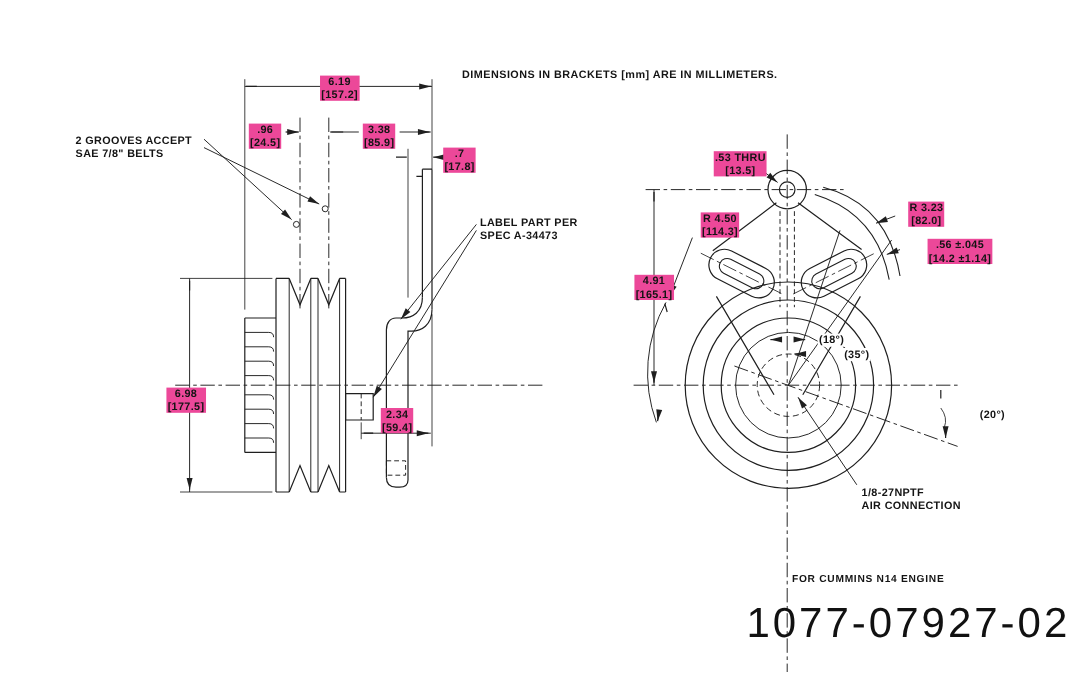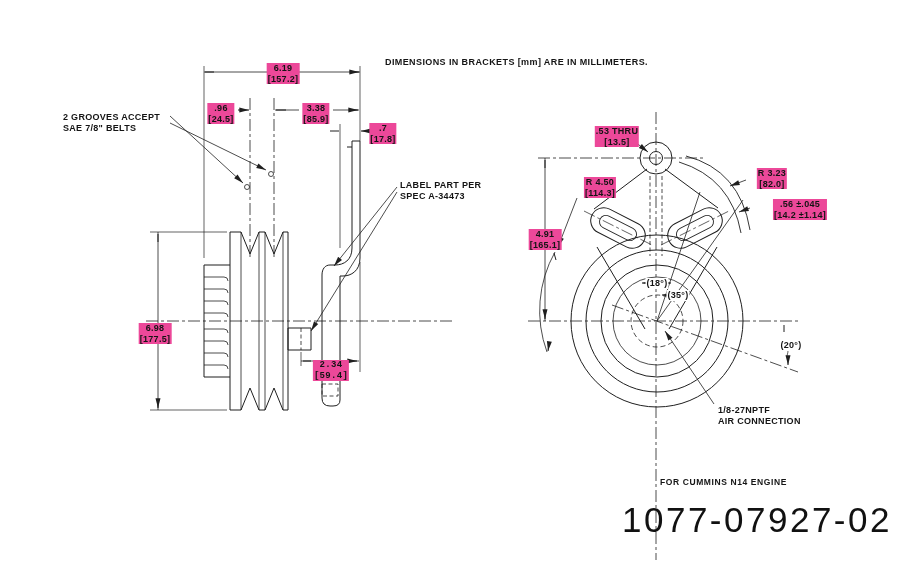--- a/index.html
+++ b/index.html
@@ -5,21 +5,21 @@
   html,body{margin:0;padding:0;background:#fff;}
   #sheet{position:relative;width:900px;height:563px;background:#ffffff;overflow:hidden;
          font-family:"Liberation Sans",sans-serif;color:#141414;}
   svg{position:absolute;left:0;top:0;}
   .lbl{position:absolute;font-size:9px;font-weight:bold;letter-spacing:.3px;
        line-height:10.5px;white-space:nowrap;color:#141414;}
   .dim{text-align:center;background:#ec4899;padding:0 1px;transform:translateX(-50%);}
   .dim span{display:block;}
   .left span{display:block;}
   .note{font-size:9px;letter-spacing:.4px;}
-  .ang{background:#fff;padding:0 1px;transform:translateX(-50%);}
+  .ang{background:#fff;padding:0 1px;transform:translateX(-50%);margin-left:36px;}
   .footer-note{font-size:8.5px;letter-spacing:.6px;}
   .partno{font-size:35px;font-weight:normal;letter-spacing:2.5px;color:#111;}
 </style>
 </head>
 <body>
 
 <div id="sheet">
 
 <svg width="900" height="563" viewBox="0 0 900 563">
   <defs>
@@ -171,21 +171,21 @@
   <div class="lbl left" style="left:400px;top:180px;">
     <span>LABEL PART PER</span>
     <span>SPEC A-34473</span>
   </div>
 
   <div class="lbl dim" style="left:155px;top:311px;margin-top:12px;">
     <span>6.98</span>
     <span>[177.5]</span>
   </div>
 
-  <div class="lbl dim" style="left:331px;top:360px;font-family:Liberation Mono, monospace;">
+  <div class="lbl dim" style="left:331px;top:340px;">
     <span>2.34</span>
     <span>[59.4]</span>
   </div>
 
   <div class="lbl dim" style="left:600px;top:126px;margin-left:17px;">
     <span>.53 THRU</span>
     <span>[13.5]</span>
   </div>
 
   <div class="lbl dim" style="left:600px;top:177px;">

